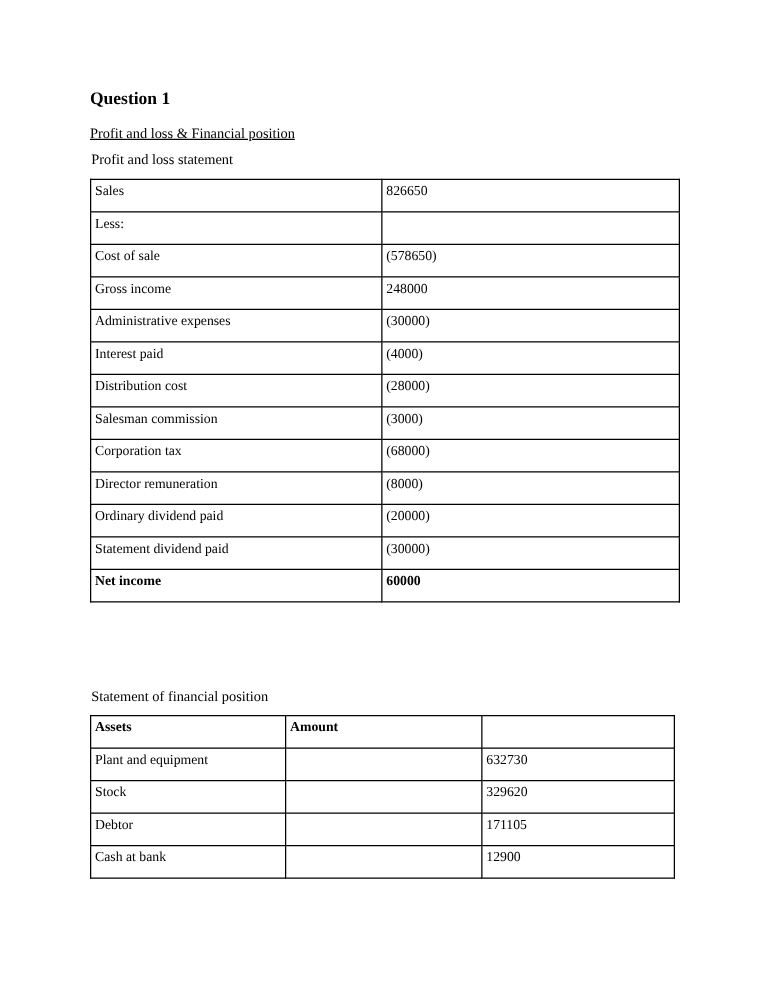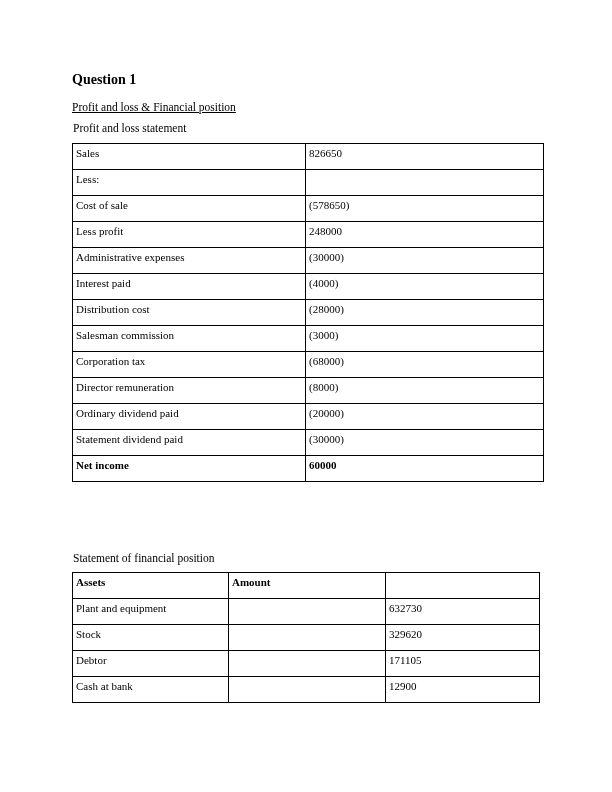--- a/index.html
+++ b/index.html
@@ -72,21 +72,21 @@
         </tr>
         <tr>
           <td>Less:</td>
           <td></td>
         </tr>
         <tr>
           <td>Cost of sale</td>
           <td>(578650)</td>
         </tr>
         <tr>
-          <td>Less profit</td>
+          <td>Gross income</td>
           <td>248000</td>
         </tr>
         <tr>
           <td>Administrative expenses</td>
           <td>(30000)</td>
         </tr>
         <tr>
           <td>Interest paid</td>
           <td>(4000)</td>
         </tr>

